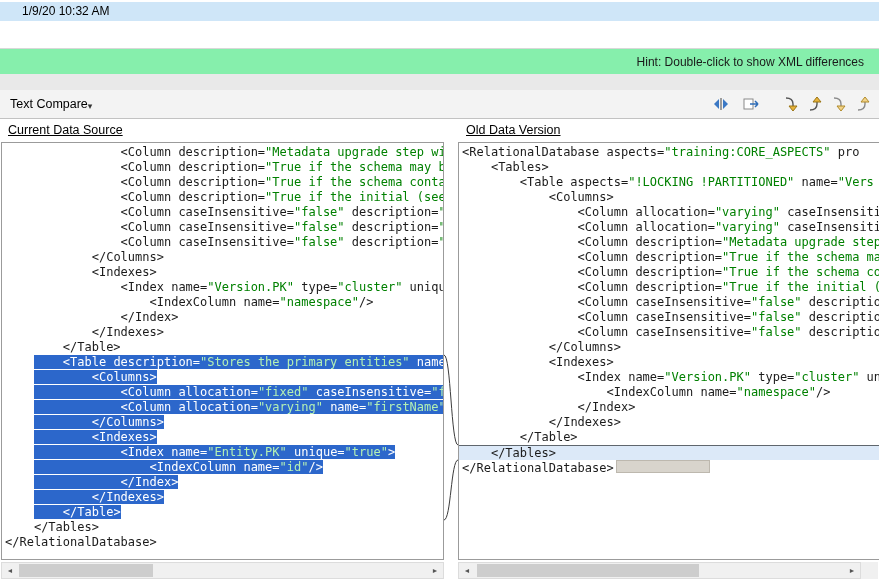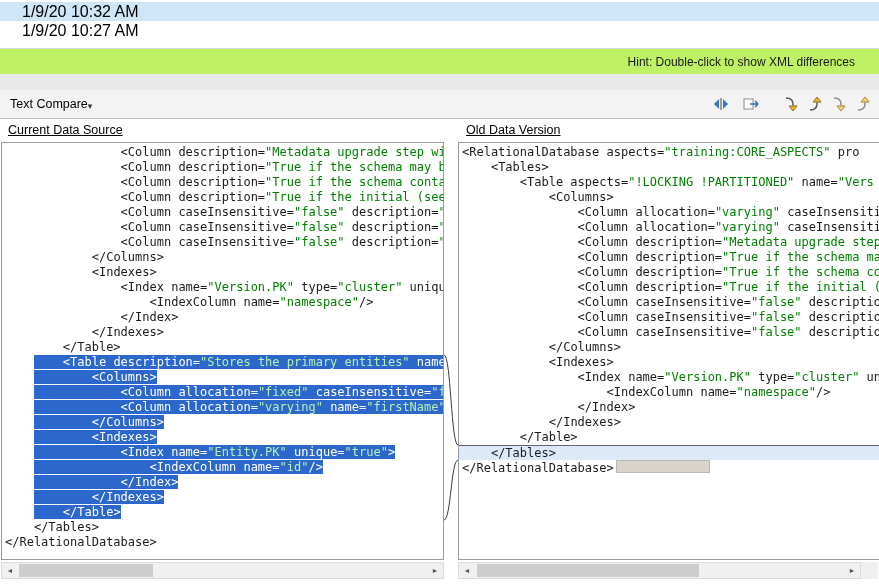--- a/index.html
+++ b/index.html
@@ -2,27 +2,27 @@
 <html style="--sel: #2c67cb; --val: #008000; --selval: #b4f0b4; --band: #dce9f8; --hist: #cfe6f8;"><head>
 <meta charset="utf-8">
 <style>
   html,body{margin:0;padding:0;}
   body{width:879px;height:584px;overflow:hidden;background:#fff;
        font-family:"Liberation Sans",sans-serif;-webkit-font-smoothing:antialiased;}
   .screen{position:relative;width:879px;height:584px;background:#fff;}
 
   
   .history{position:absolute;top:2px;left:0;right:0;}
-  .hist-row{height:19px;line-height:19px;font-size:16px;color:#000;padding-left:22px;}
+  .hist-row{height:19px;line-height:19px;font-size:12px;color:#000;padding-left:22px;}
   .hist-row.selected{background:var(--hist,#cfe6f8);}
 
   
-  .hint-bar{position:absolute;top:48px;left:0;right:0;height:26px;background:#bef264;
+  .hint-bar{position:absolute;top:48px;left:0;right:0;height:26px;background:#86efac;
             border-top:1px solid #d8d8d8;text-align:right;line-height:26px;
-            font-size:12px;color:#1a1a1a;padding-right:24px;box-sizing:border-box;}
+            font-size:12px;color:#1a1a1a;padding-right:15px;box-sizing:border-box;}
 
   
   .sash{position:absolute;top:74px;left:0;right:0;height:16px;background:#e9e9e9;
         border-bottom:1px solid #cfcfcf;}
 
   
   .toolbar{position:absolute;top:90px;left:0;right:0;height:28px;background:#f3f3f3;
            border-bottom:1px solid #c2c2c2;display:flex;align-items:center;}
   .mode-dd{display:flex;align-items:flex-end;margin-left:10px;font-size:12.5px;color:#000;cursor:default;}
   .caret{font-size:9px;color:#333;}
@@ -83,21 +83,20 @@
   .hs-thumb-r{left:18px;width:222px;}
   .corner{position:absolute;left:861px;top:562px;width:17px;height:17px;background:#f0f0f0;}
 </style>
 </head>
 <body>
 
 <div class="screen">
 
   <div class="history">
       <div class="hist-row selected">1/9/20 10:32 AM</div>
-      <div class="hist-row">1/9/20 10:27 AM</div>
     </div>
 
   <div class="hint-bar">
     <span>Hint: Double-click to show XML differences</span>
   </div>
 
   <div class="sash"></div>
 
   <div class="toolbar">
     <div class="mode-dd">

